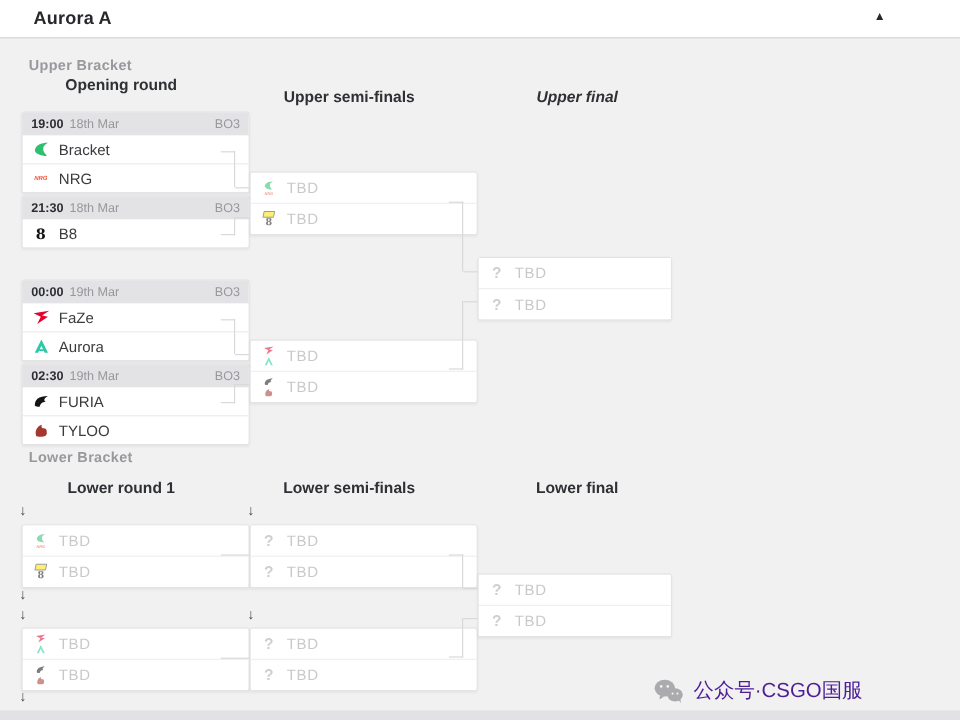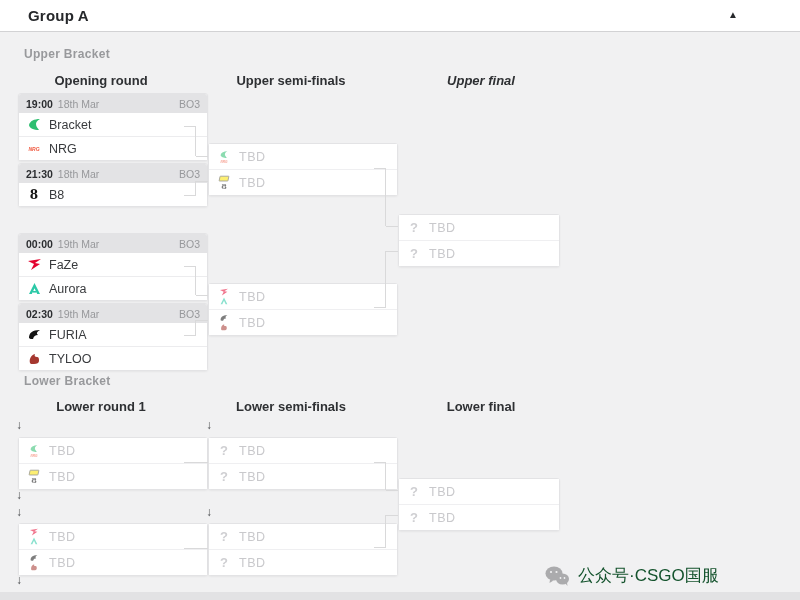--- a/index.html
+++ b/index.html
@@ -42,36 +42,36 @@
   
   .conn{position:absolute;box-sizing:border-box;}
   .c-tr{border-top:1px solid #d9d9da;border-right:1px solid #d9d9da;}
   .c-br{border-bottom:1px solid #d9d9da;border-right:1px solid #d9d9da;}
   .c-h{border-top:1px solid #d9d9da;height:0;}
 
   
   .drop{position:absolute;font-size:12px;font-weight:bold;color:#4b4d50;line-height:12px;}
 
   
-  .watermark{position:absolute;left:544px;top:564px;display:flex;align-items:center;gap:8px;color:#14532d;font-size:17px;}
+  .watermark{position:absolute;left:544px;top:564px;display:flex;align-items:center;gap:8px;color:#4c1d95;font-size:17px;}
   .watermark svg{display:block;}
 
   .bottom-strip{position:absolute;left:0;bottom:0;width:800px;height:8px;background:#e2e2e4;}
 </style>
 </head>
 <body>
 
 <div class="stage">
 
   <div class="topbar"></div>
-  <div class="group-title">Group A</div>
+  <div class="group-title">Aurora A</div>
   <div class="caret"><span>▲</span></div>
 
   <div class="section-label" style="left:24px;top:47px;">Upper Bracket</div>
-  <div class="col-header" style="left:18px;top:73px;">Opening round</div>
+  <div class="col-header" style="left:18px;top:63px;">Opening round</div>
   <div class="col-header" style="left:208px;top:73px;">Upper semi-finals</div>
   <div class="col-header" style="left:398px;top:73px;font-style:italic;">Upper final</div>
 
   <div class="match" style="left:18px;top:93px;">
     <div class="match-header">
       <span class="mh-time">19:00</span>
       <span class="mh-date">18th Mar</span>
       <span class="mh-format">BO3</span>
     </div>
     <div class="team-row">

